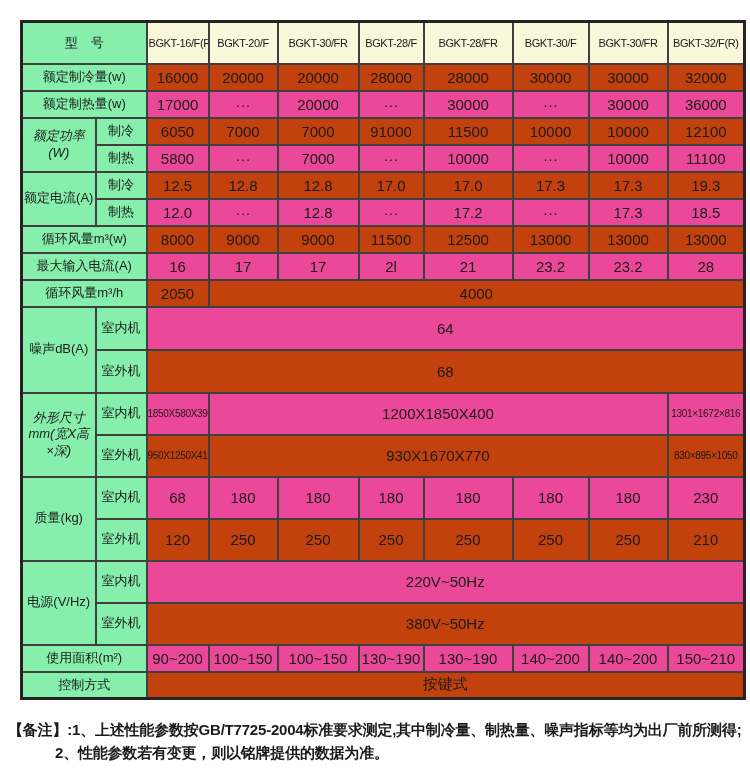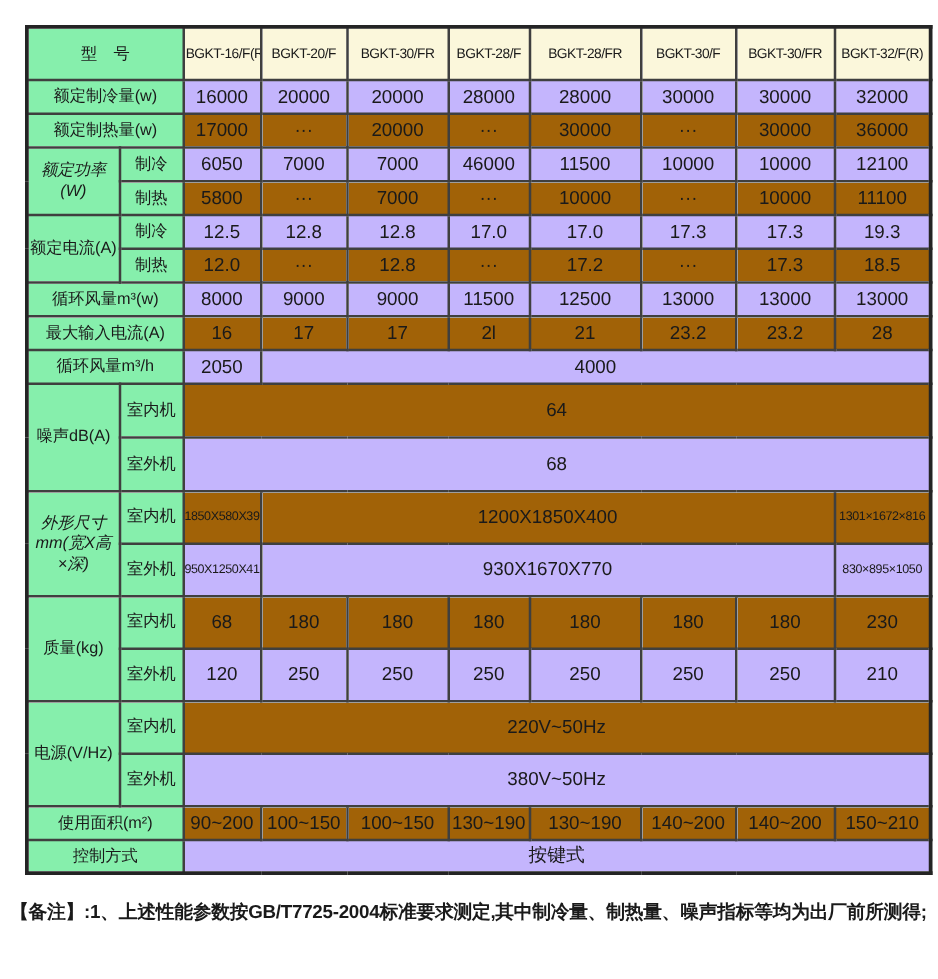--- a/index.html
+++ b/index.html
@@ -17,22 +17,22 @@
     border:2px solid #3f3f3f;
     text-align:center;vertical-align:middle;
     padding:0 1px;overflow:hidden;
   }
   tr.h42{height:42px;}
   tr.h43{height:43px;}
   tr.h27{height:27px;}
   .lab{background:#86efac;font-size:13px;line-height:1.25;}
   .pre{white-space:pre-line;font-style:italic;}
   .hdr{background:#FBF7DB;font-size:11px;letter-spacing:-0.4px;white-space:nowrap;}
-  .g{background:#c4b5fd;}
-  .w{background:#a16207;}
+  .g{background:#c2410c;}
+  .w{background:#ec4899;}
   .val{font-size:15px;}
   .dim{font-size:10px;letter-spacing:-0.3px;white-space:nowrap;padding:0;}
   .note{
     margin:18px 6px 0 8px;
     font-size:15px;font-weight:bold;line-height:23px;
     letter-spacing:-0.2px;
   }
   .note .l2{padding-left:47px;}
 </style>
 </head>
@@ -89,21 +89,21 @@
     <td class="w val">36000</td>
   </tr>
 
   <tr class="h27">
     <td class="lab pre" rowspan="2">额定功率
 (W)</td>
     <td class="lab">制冷</td>
     <td class="g val">6050</td>
     <td class="g val">7000</td>
     <td class="g val">7000</td>
-    <td class="g val">46000</td>
+    <td class="g val">91000</td>
     <td class="g val">11500</td>
     <td class="g val">10000</td>
     <td class="g val">10000</td>
     <td class="g val">12100</td>
   </tr>
   <tr class="h27">
     <td class="lab">制热</td>
     <td class="w val">5800</td>
     <td class="w val">···</td>
     <td class="w val">7000</td>
@@ -242,13 +242,14 @@
 
   <tr class="h27">
     <td class="lab" colspan="2">控制方式</td>
     <td class="g val" colspan="8">按键式</td>
   </tr>
 </tbody>
   </table>
 
 <div class="note">
   <div class="l1">【备注】:1、上述性能参数按GB/T7725-2004标准要求测定,其中制冷量、制热量、噪声指标等均为出厂前所测得;</div>
+  <div class="l2">2、性能参数若有变更，则以铭牌提供的数据为准。</div>
 </div>
 
 </body></html>

